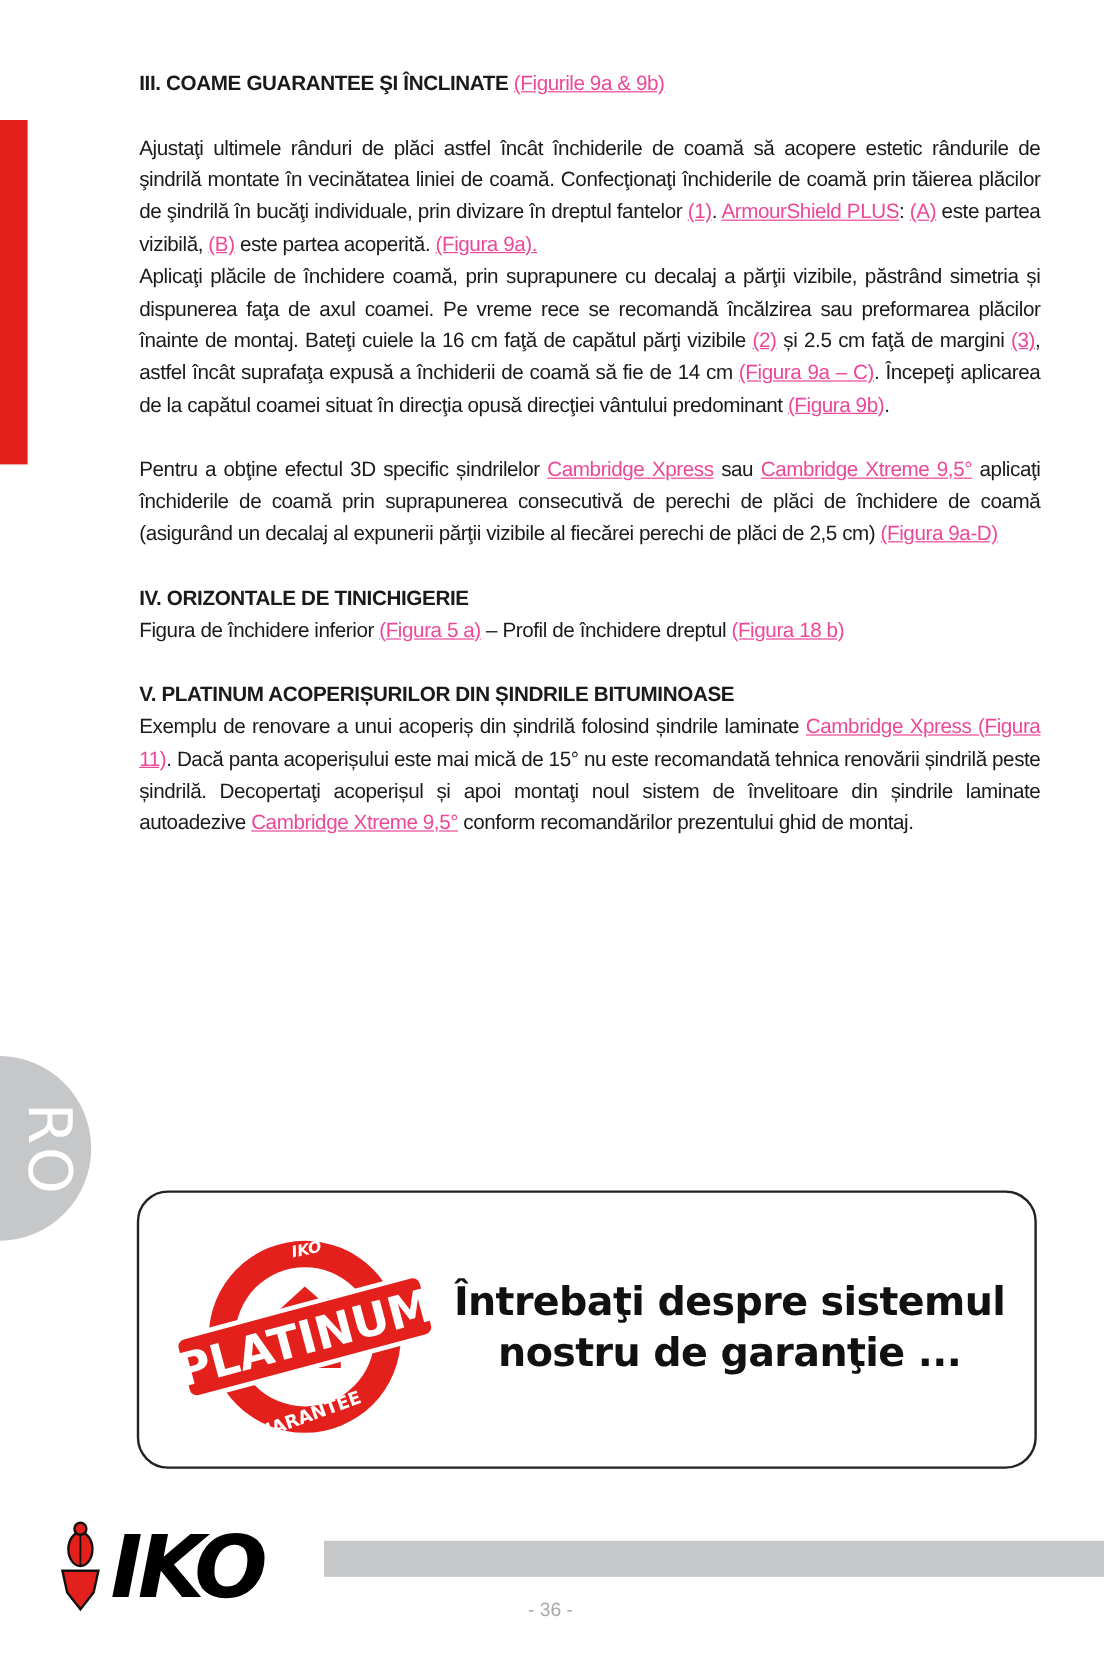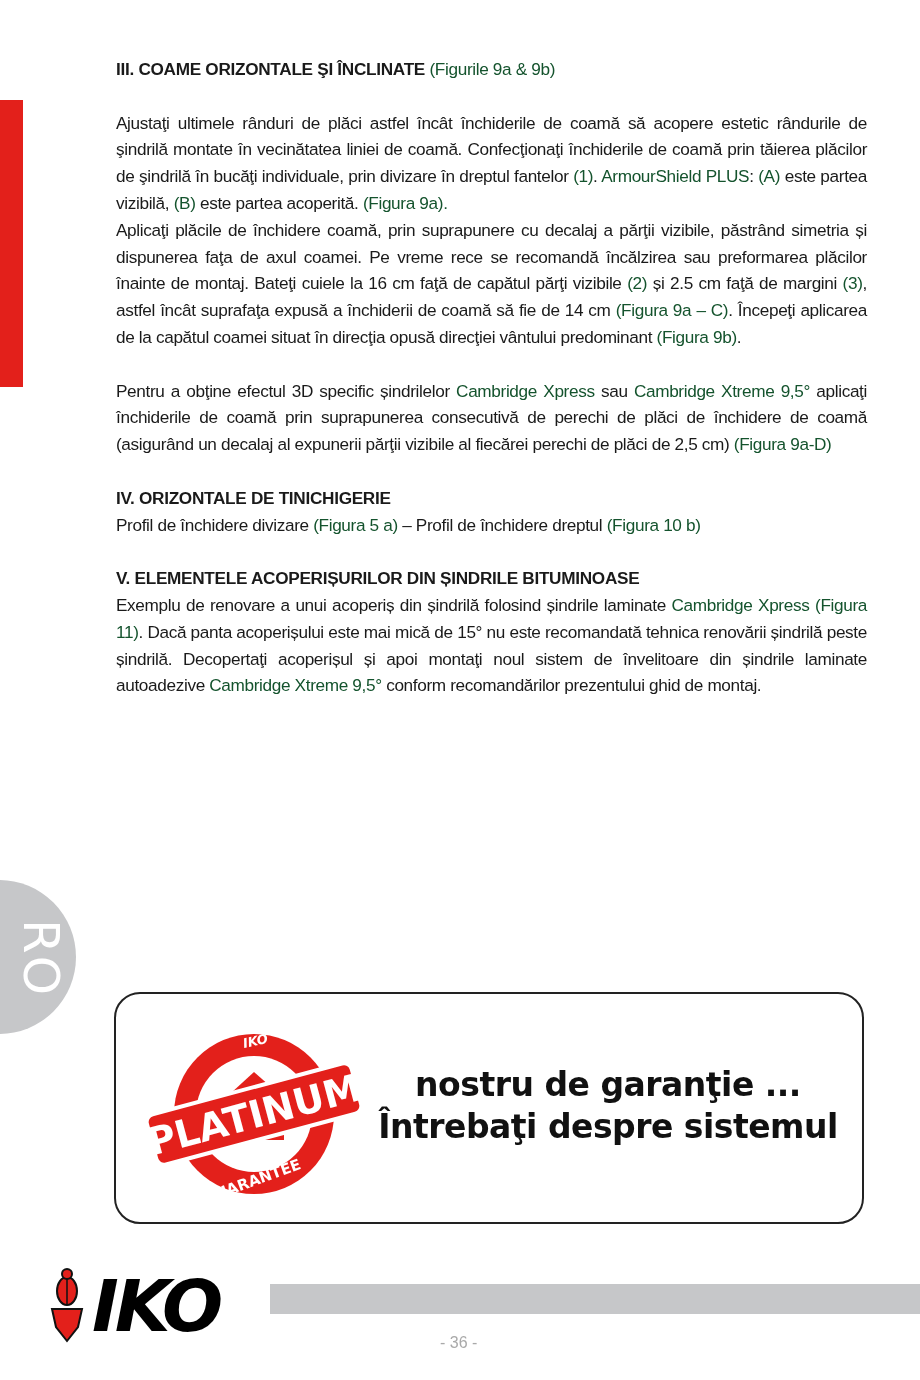--- a/index.html
+++ b/index.html
@@ -3,21 +3,21 @@
 <meta charset="utf-8">
 <style>
   html, body { margin:0; padding:0; }
   body { width:920px; height:1380px; position:relative; background:#ffffff; overflow:hidden;
          font-family:"Liberation Sans", sans-serif; color:#1a1a1a; }
   .side-tab { position:absolute; left:0; top:100px; width:23px; height:287px; background:#e3201b; }
   .content { position:absolute; left:116px; top:56px; width:751px; font-size:17.2px; line-height:26.8px;
              font-family:"Liberation Sans", sans-serif; letter-spacing:-0.35px; }
   .content p { margin:0; text-align:justify; }
   .heading { font-weight:bold; letter-spacing:-0.3px; }
-  .red { color:#14532d; }
+  .red { color:#ec4899;text-decoration:underline; }
   .gap { height:26.8px; }
   .lang-circle { position:absolute; left:-78px; top:880px; width:154px; height:154px; border-radius:50%;
                  background:#c6c7c9; }
   .lang-label { position:absolute; left:6px; top:908px; width:70px; height:100px; color:#fff;
                 font-size:50px; font-weight:normal; font-family:"DejaVu Sans", sans-serif;
                 transform:rotate(90deg); transform-origin:center; display:flex; align-items:center; justify-content:center; letter-spacing:2px; }
   .promo { position:absolute; left:114px; top:992px; width:750px; height:232px; border:2px solid #222;
            border-radius:26px; box-sizing:border-box; background:#fff; }
   .badge { position:absolute; left:30px; top:28px; width:220px; height:180px; }
   .promo-text { position:absolute; left:262px; top:70px; width:460px; text-align:center;
@@ -26,55 +26,55 @@
   .logo { position:absolute; left:48px; top:1265px; width:260px; height:80px; }
   .page-num { position:absolute; left:440px; top:1334px; font-size:16px; color:#a9a9a9; font-family:"Liberation Sans", sans-serif;text-align:right; }
 </style>
 </head>
 <body>
 
 <div class="side-tab"></div>
 
 <div class="content">
   <p>
-    <span class="heading">III. COAME ORIZONTALE ŞI ÎNCLINATE</span>
+    <span class="heading">III. COAME GUARANTEE ŞI ÎNCLINATE</span>
     <span class="red">(Figurile 9a &amp; 9b)</span>
   </p>
   <div class="gap"></div>
   <p><span>Ajustaţi ultimele rânduri de plăci astfel încât închiderile de coamă să acopere estetic rândurile de şindrilă montate în vecinătatea liniei de coamă. Confecţionaţi închiderile de coamă prin tăierea plăcilor de şindrilă în bucăţi individuale, prin divizare în dreptul fantelor </span><span class="red">(1)</span><span>. </span><span class="red">ArmourShield PLUS</span><span>: </span><span class="red">(A)</span><span> este partea vizibilă, </span><span class="red">(B)</span><span> este partea acoperită. </span><span class="red">(Figura 9a).</span></p>
   <p><span>Aplicaţi plăcile de închidere coamă, prin suprapunere cu decalaj a părţii vizibile, păstrând simetria și dispunerea faţa de axul coamei. Pe vreme rece se recomandă încălzirea sau preformarea plăcilor înainte de montaj. Bateţi cuiele la 16 cm faţă de capătul părţi vizibile </span><span class="red">(2)</span><span> și 2.5 cm faţă de margini </span><span class="red">(3)</span><span>, astfel încât suprafaţa expusă a închiderii de coamă să fie de 14 cm </span><span class="red">(Figura 9a – C)</span><span>. Începeţi aplicarea de la capătul coamei situat în direcţia opusă direcţiei vântului predominant </span><span class="red">(Figura 9b)</span><span>.</span></p>
   <div class="gap"></div>
   <p><span>Pentru a obţine efectul 3D specific șindrilelor </span><span class="red">Cambridge Xpress</span><span> sau </span><span class="red">Cambridge Xtreme 9,5°</span><span> aplicaţi închiderile de coamă prin suprapunerea consecutivă de perechi de plăci de închidere de coamă (asigurând un decalaj al expunerii părţii vizibile al fiecărei perechi de plăci de 2,5 cm) </span><span class="red">(Figura 9a-D)</span></p>
   <div class="gap"></div>
   <p class="heading">IV. ORIZONTALE DE TINICHIGERIE</p>
-  <p><span>Profil de închidere divizare </span><span class="red">(Figura 5 a)</span><span> – Profil de închidere dreptul </span><span class="red">(Figura 10 b)</span></p>
+  <p><span>Figura de închidere inferior </span><span class="red">(Figura 5 a)</span><span> – Profil de închidere dreptul </span><span class="red">(Figura 18 b)</span></p>
   <div class="gap"></div>
-  <p class="heading">V. ELEMENTELE ACOPERIȘURILOR DIN ȘINDRILE BITUMINOASE</p>
+  <p class="heading">V. PLATINUM ACOPERIȘURILOR DIN ȘINDRILE BITUMINOASE</p>
   <p><span>Exemplu de renovare a unui acoperiș din șindrilă folosind șindrile laminate </span><span class="red">Cambridge Xpress (Figura 11)</span><span>. Dacă panta acoperișului este mai mică de 15° nu este recomandată tehnica renovării șindrilă peste șindrilă. Decopertaţi acoperișul și apoi montaţi noul sistem de învelitoare din șindrile laminate autoadezive </span><span class="red">Cambridge Xtreme 9,5°</span><span> conform recomandărilor prezentului ghid de montaj.</span></p>
 </div>
 
 <div class="lang-circle"></div>
 <div class="lang-label">RO</div>
 
 <div class="promo">
   <svg class="badge" viewBox="0 0 220 180">
     <circle cx="108" cy="92" r="80" fill="#e3201b"></circle>
     <circle cx="108" cy="92" r="58" fill="#ffffff"></circle>
     <path d="M62 92 L108 50 L156 92 Z" fill="#e3201b"></path>
     <rect x="78" y="88" width="60" height="30" fill="#e3201b"></rect>
     <g transform="rotate(-15 108 92)">
       <rect x="2" y="66" width="212" height="52" rx="8" fill="#e3201b" stroke="#ffffff" stroke-width="4"></rect>
       <text x="108" y="106" text-anchor="middle" font-family="DejaVu Sans, sans-serif" font-weight="bold" font-size="38" fill="#ffffff">PLATINUM</text>
     </g>
     <text x="98" y="26" font-family="DejaVu Sans, sans-serif" font-weight="bold" font-style="italic" font-size="13" fill="#ffffff" transform="rotate(-12 98 26)">IKO</text>
     <text x="108" y="164" text-anchor="middle" font-family="DejaVu Sans, sans-serif" font-weight="bold" font-size="15" fill="#ffffff" transform="rotate(-20 108 164)">GUARANTEE</text>
   </svg>
   <div class="promo-text">
+    <div>Întrebaţi despre sistemul</div>
     <div>nostru de garanţie ...</div>
-    <div>Întrebaţi despre sistemul</div>
   </div>
 </div>
 
 <div class="footer-bar"></div>
 <svg class="logo" viewBox="0 0 260 80">
   <g>
     <path d="M4 44 L34 44 L30 62 L19 76 L8 62 Z" fill="#e3201b" stroke="#111" stroke-width="2"></path>
     <ellipse cx="19" cy="26" rx="10" ry="14" fill="#e3201b" stroke="#111" stroke-width="2"></ellipse>
     <circle cx="19" cy="9" r="5" fill="#e3201b" stroke="#111" stroke-width="2"></circle>
     <line x1="19" y1="14" x2="19" y2="40" stroke="#111" stroke-width="1.5"></line>

